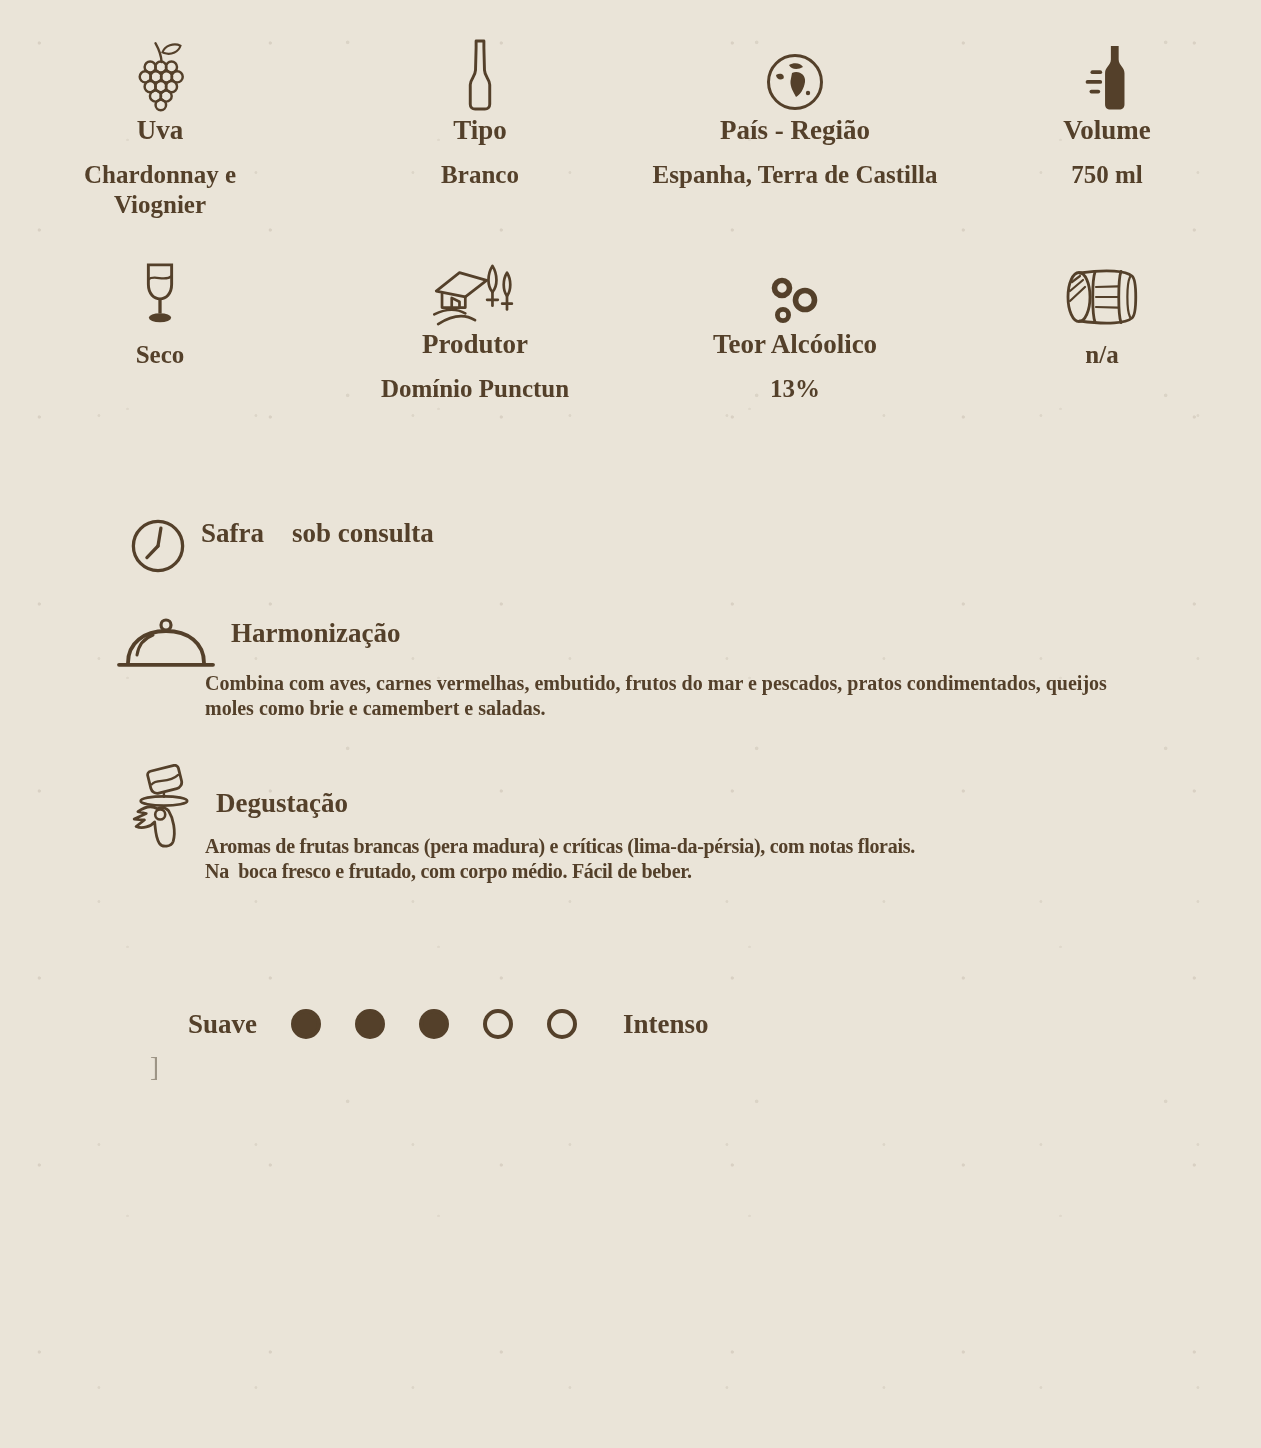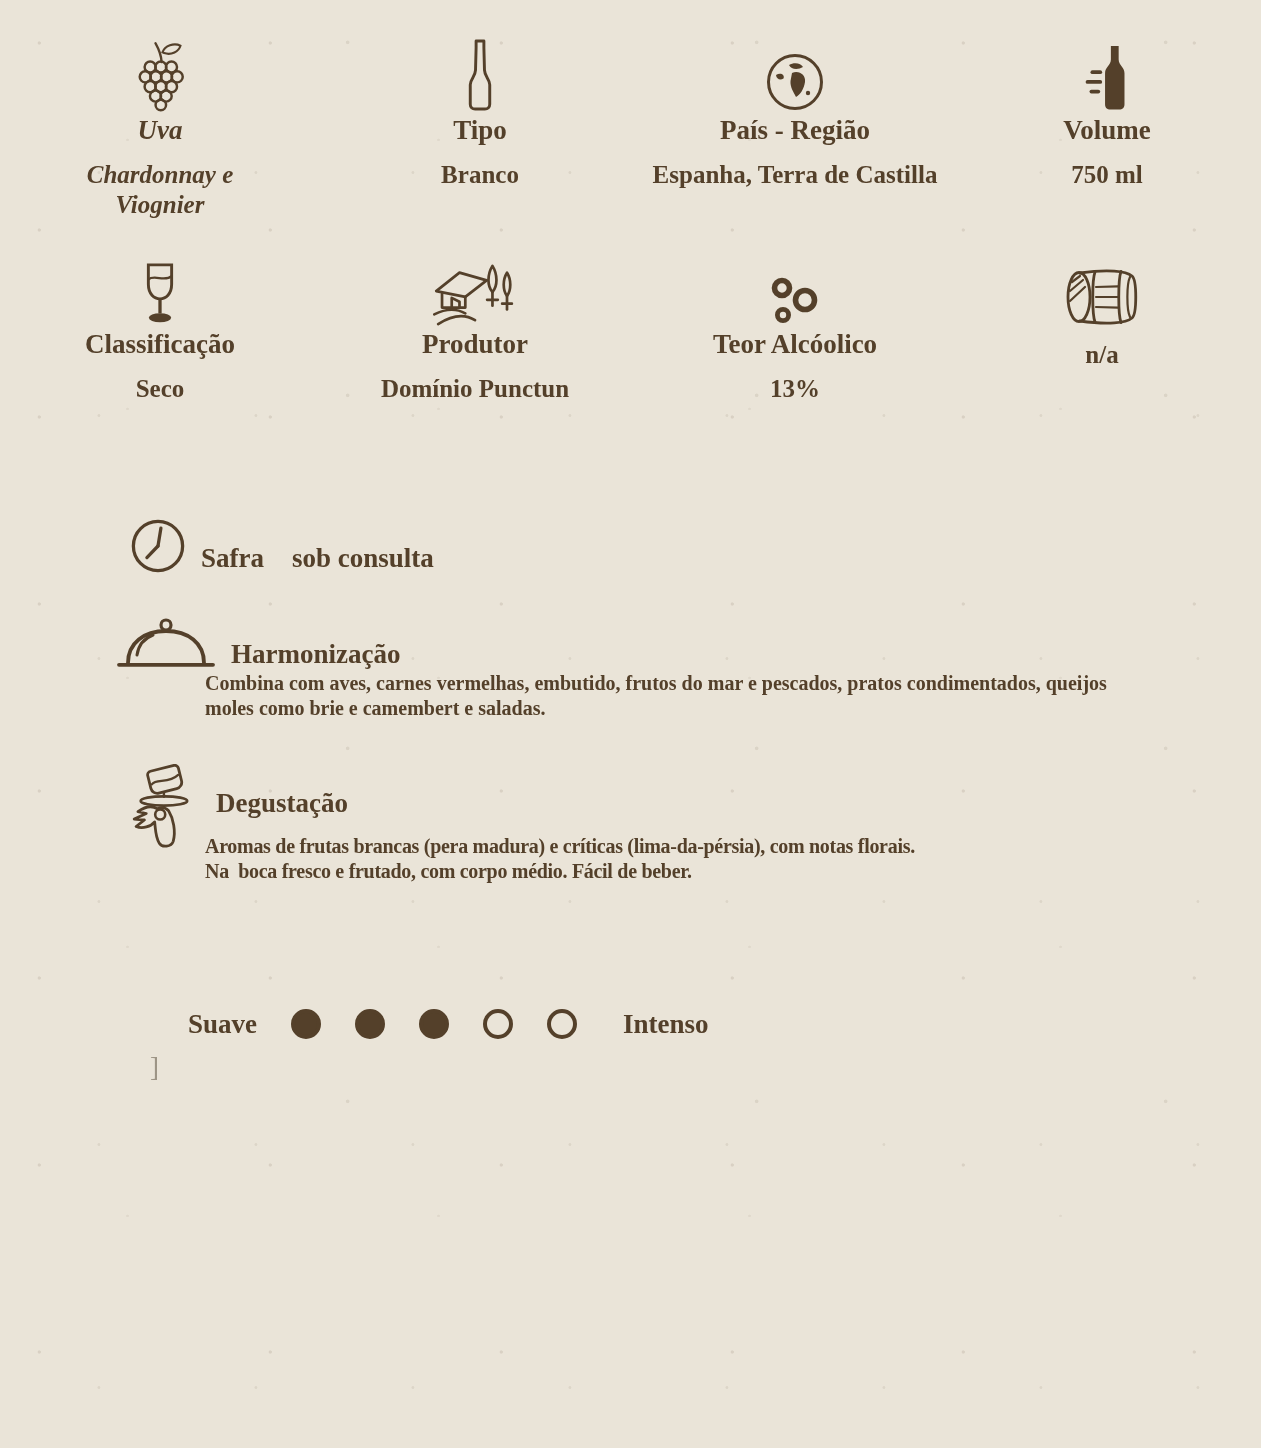--- a/index.html
+++ b/index.html
@@ -16,36 +16,36 @@
     background-size: 231px 187px, 157px 243px, 311px 269px, 409px 353px;
     font-family:"Liberation Serif","DejaVu Serif",serif;
     font-weight:bold; color:var(--ink);
   }
   .cell { position:absolute; text-align:center; }
   .cell .iconbox { height:76px; display:flex; align-items:flex-end; justify-content:center; margin-bottom:4px; }
   .cell .label { font-size:27px; line-height:1.1; }
   .cell .value { font-size:25px; line-height:1.2; margin-top:14px; }
   .cell .value.narrow { max-width:195px; margin-left:auto; margin-right:auto; }
   svg { display:block; stroke:var(--ink); }
-  .sec-row { position:absolute; display:flex; align-items:flex-end; }
+  .sec-row { position:absolute; display:flex; align-items:flex-start; }
   .sec-title { font-size:27px; }
   .para { position:absolute; font-size:20px; line-height:1.27; }
   .para.nowrapped div { white-space:pre; letter-spacing:-0.3px; }
   .scale-row { position:absolute; display:flex; align-items:center; height:36px; }
   .scale-label { font-size:27px;margin-left:33px; }
   .dots { display:flex; align-items:center; gap:34px; margin-left:34px; }
   .dot { width:30px; height:30px; border-radius:50%; border:4px solid var(--ink); background:transparent; }
   .dot.filled { background:var(--ink); border-color:var(--ink); }
   .intenso { margin-left:46px; }
   .stray { position:absolute; font-size:27px; font-weight:normal; color:rgba(92,82,66,.55); }
 </style>
 </head>
 <body>
 
-<div class="cell" style="left:35px; top:36px; width:250px;font-style:italic;">
+<div class="cell" style="left:35px; top:36px; width:250px;">
   <div class="iconbox">
     <svg width="60" height="72" viewBox="0 0 64 88" fill="none" stroke-width="3" stroke-linecap="round">
       <path d="M34 27 C33.5 19 31 12 26.5 4"></path>
       <path d="M35 15 C38 7 49 3 57 7 C55 14 46 19 37 16 Z" stroke-width="2.6"></path>
       <circle cx="20" cy="33" r="6.8"></circle>
         <circle cx="33" cy="33" r="6.8"></circle>
         <circle cx="46" cy="33" r="6.8"></circle>
       <circle cx="14" cy="45" r="6.8"></circle>
         <circle cx="27" cy="45" r="6.8"></circle>
         <circle cx="40" cy="45" r="6.8"></circle>
@@ -101,21 +101,20 @@
 
 <div class="cell" style="left:35px; top:250px; width:250px;">
   <div class="iconbox">
     <svg width="52" height="64" viewBox="0 0 52 66" fill="none" stroke-width="3">
       <path d="M14 3 L38 3 L38 23 C38 33 32 38 26 38 C20 38 14 33 14 23 Z"></path>
       <path d="M14 18 C20 12.5 31 21 38 14.5" stroke-width="2.4"></path>
       <path d="M26 38 L26 53" stroke-width="3.4"></path>
       <ellipse cx="26" cy="57.5" rx="11.5" ry="4.6" fill="var(--ink)" stroke="none"></ellipse>
     </svg>
   </div>
-  <div class="label">Classificação</div>
   <div class="value">Seco</div>
 </div>
 
 <div class="cell" style="left:350px; top:250px; width:250px;">
   <div class="iconbox">
     <svg width="88" height="64" viewBox="0 0 88 66" fill="none" stroke-width="2.8" stroke-linejoin="round" stroke-linecap="round">
       <path d="M4 30 L28 11 L56 19 L34 36 Z"></path>
       <path d="M10 33 L10 47 L34 47 L34 36"></path>
       <path d="M20 47 L20 37 L28 41 L28 47"></path>
       <path d="M2 54 Q20 45 34 53"></path>

